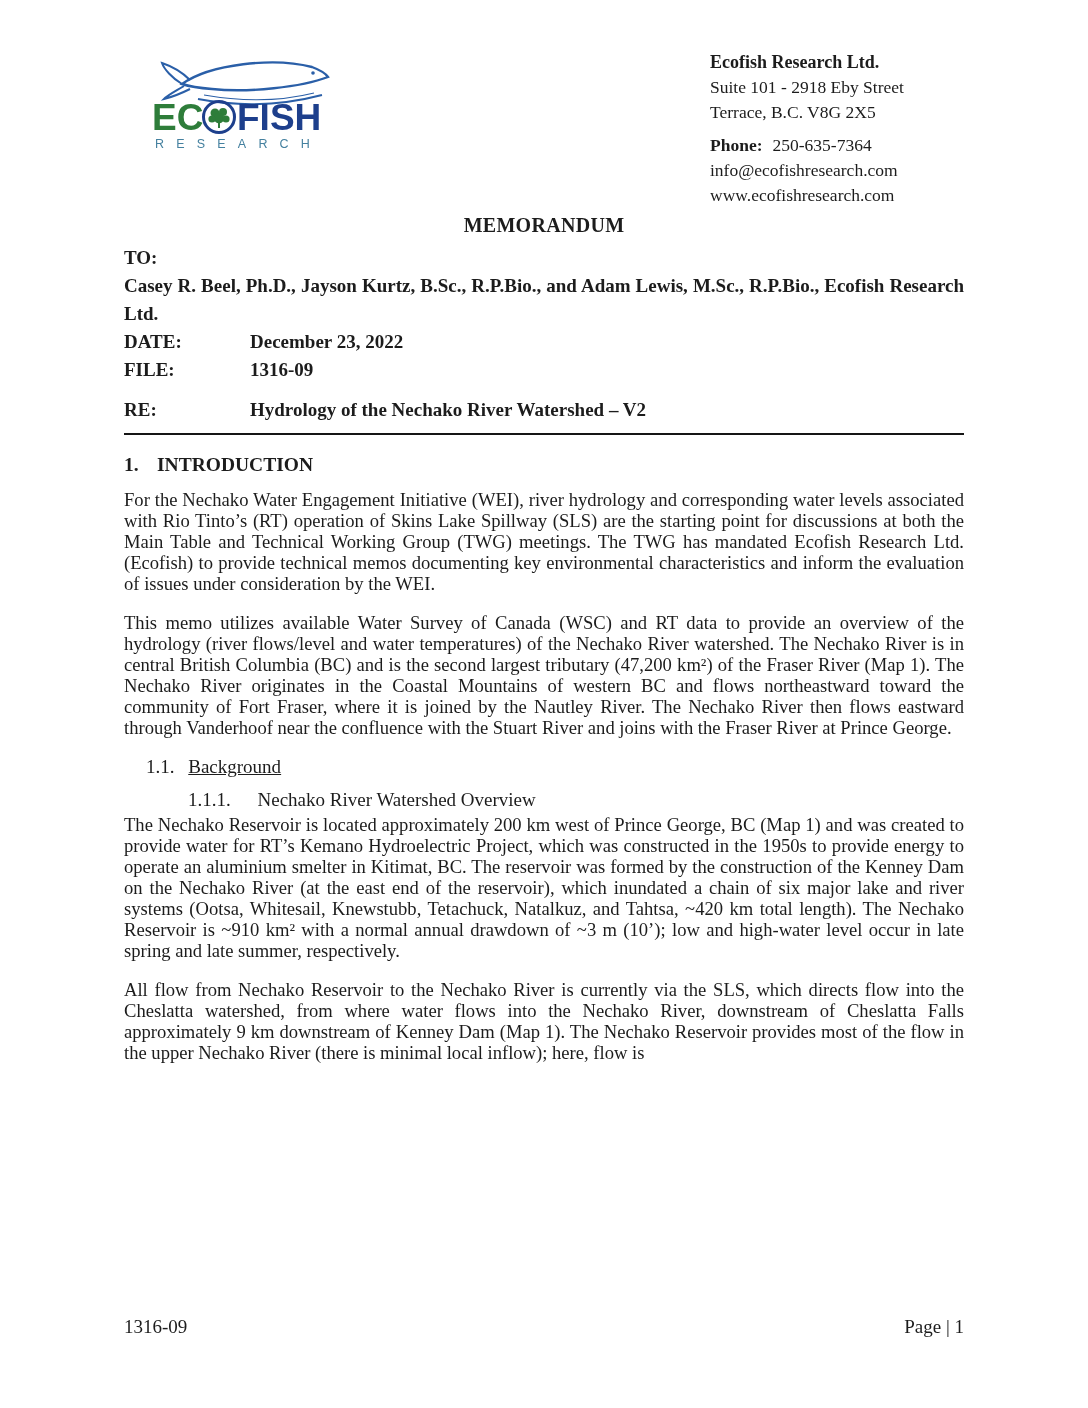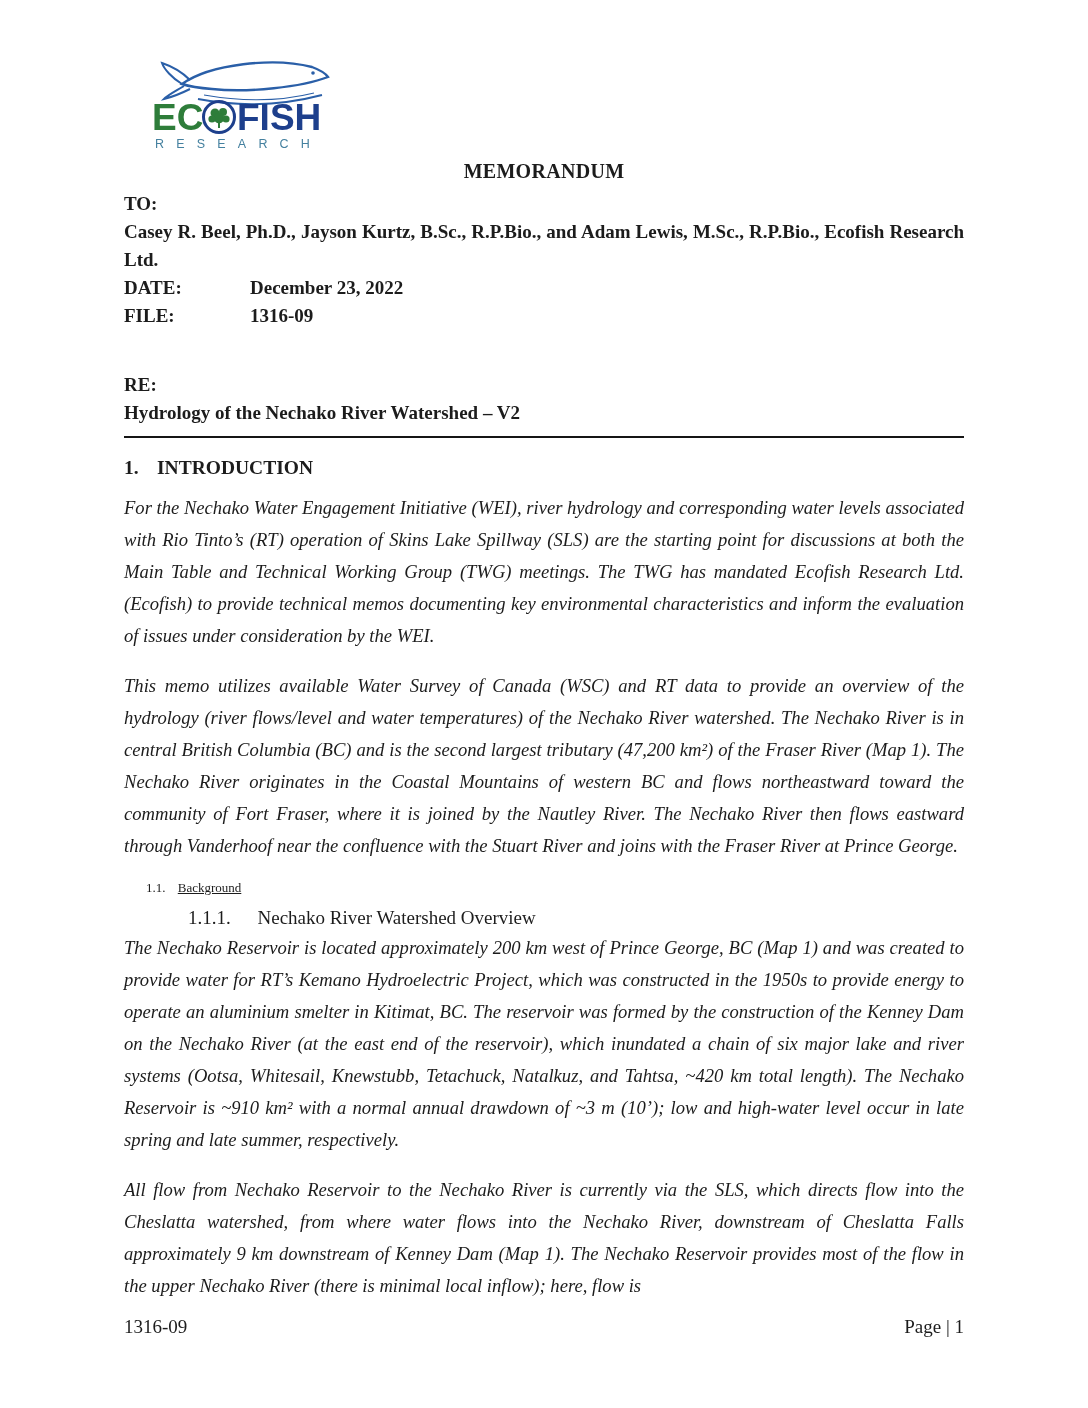--- a/index.html
+++ b/index.html
@@ -19,27 +19,27 @@
   .contact { width: 254px; font-size: 17.5px; line-height: 25px; }
   .contact .company { font-weight: bold; font-size: 18px; }
   .contact .phone-row { margin-top: 8px; }
   .contact .b { font-weight: bold; margin-right: 10px; }
   
   .memo-title { text-align: center; font-weight: bold; font-size: 20px; letter-spacing: 0.3px; margin: 6px 0 7px; }
   .fields { font-size: 19px; line-height: 28px; font-weight: bold; }
   .field-row { display: flex; }
   .field-label { width: 126px; flex-shrink: 0; }
   .field-value { flex: 1; text-align: justify; }
-  .re-row { margin-top: 41px; flex-direction: column; }
+  .re-row { margin-top: 12px; }
   .rule { border: 0; border-top: 2.5px solid #151515; margin: 9px 0 0 0; }
   
   .h1 { display: flex; font-weight: bold; font-size: 19.5px; margin: 19px 0 13px; }
   .h1 .num { width: 33px; }
-  p.body-p { margin: 0 0 18px; font-size: 18.6px; line-height: 32px; text-align: justify; font-style: italic; }
-  .h2 { font-size: 13px; margin: 8px 0 11px 22px; }
+  p.body-p { margin: 0 0 18px; font-size: 18.6px; line-height: 21px; text-align: justify; }
+  .h2 { font-size: 19px; margin: 8px 0 11px 22px; }
   .h2 .num { margin-right: 9px; }
   .h2 .ul { text-decoration: underline; }
   .h3 { font-size: 19px; margin: 0 0 3px 64px; }
   .h3 .num { margin-right: 22px; }
   
   .footer { position: absolute; left: 124px; right: 124px; top: 1316px; display: flex; justify-content: space-between; font-size: 19px; }
 </style>
 </head>
 <body>
 
@@ -64,20 +64,30 @@
           <circle cx="67" cy="64" r="5.2"></circle>
           <circle cx="60" cy="65" r="3.6"></circle>
           <circle cx="74" cy="65" r="3.6"></circle>
           <rect x="66" y="68" width="2" height="6"></rect>
         </g>
         <text x="85" y="76" font-family="Liberation Sans, sans-serif" font-weight="bold" font-size="37" fill="#1d3f8c">FISH</text>
         <text x="3" y="94" font-family="Liberation Sans, sans-serif" font-size="12.5" fill="#44809f" letter-spacing="12.2">RESEARCH</text>
       </svg>
     </div>
 
+    <div class="contact">
+      <div class="company">Ecofish Research Ltd.</div>
+      <div>Suite 101 - 2918 Eby Street</div>
+      <div>Terrace, B.C.  V8G 2X5</div>
+      <div class="phone-row">
+        <span class="b">Phone:</span><span>250-635-7364</span>
+      </div>
+      <div>info@ecofishresearch.com</div>
+      <div>www.ecofishresearch.com</div>
+    </div>
   </div>
 
   <div class="memo-title">MEMORANDUM</div>
 
   <div class="fields">
     <div class="field-row">
       <span class="field-label">TO:</span>
     </div>
     <div class="field-row">
       <span class="field-value">Casey R. Beel, Ph.D., Jayson Kurtz, B.Sc., R.P.Bio., and Adam Lewis, M.Sc., R.P.Bio., Ecofish Research Ltd.</span>

